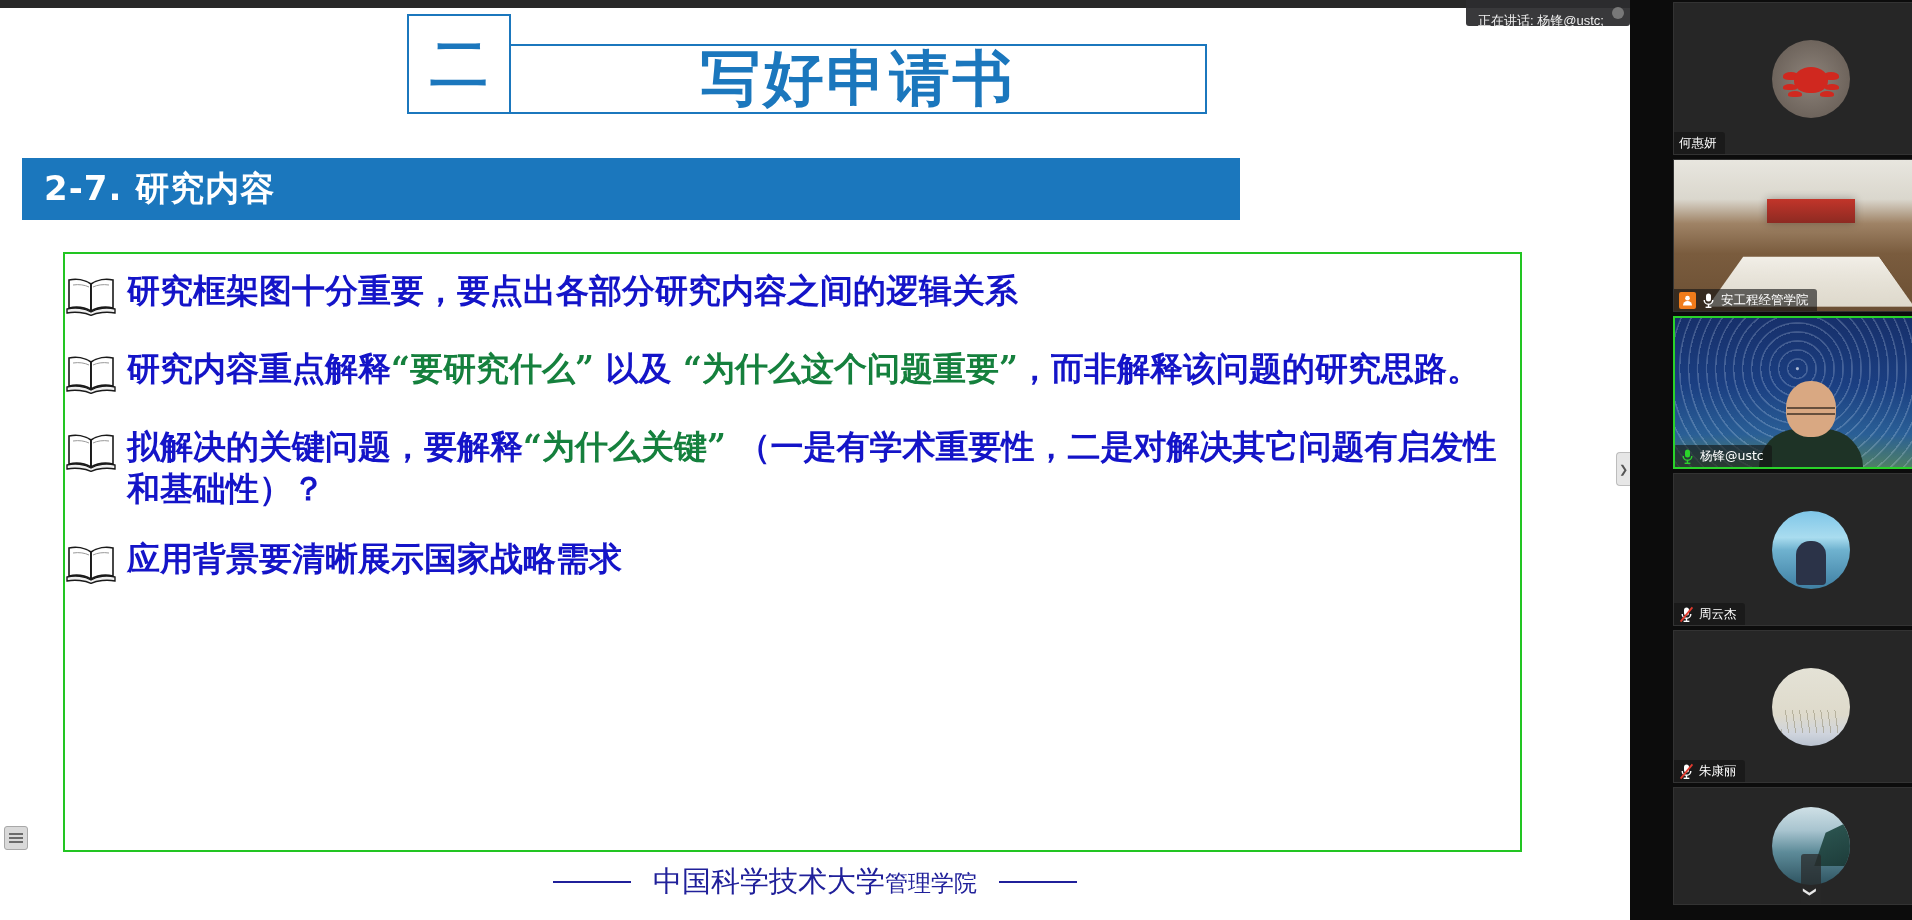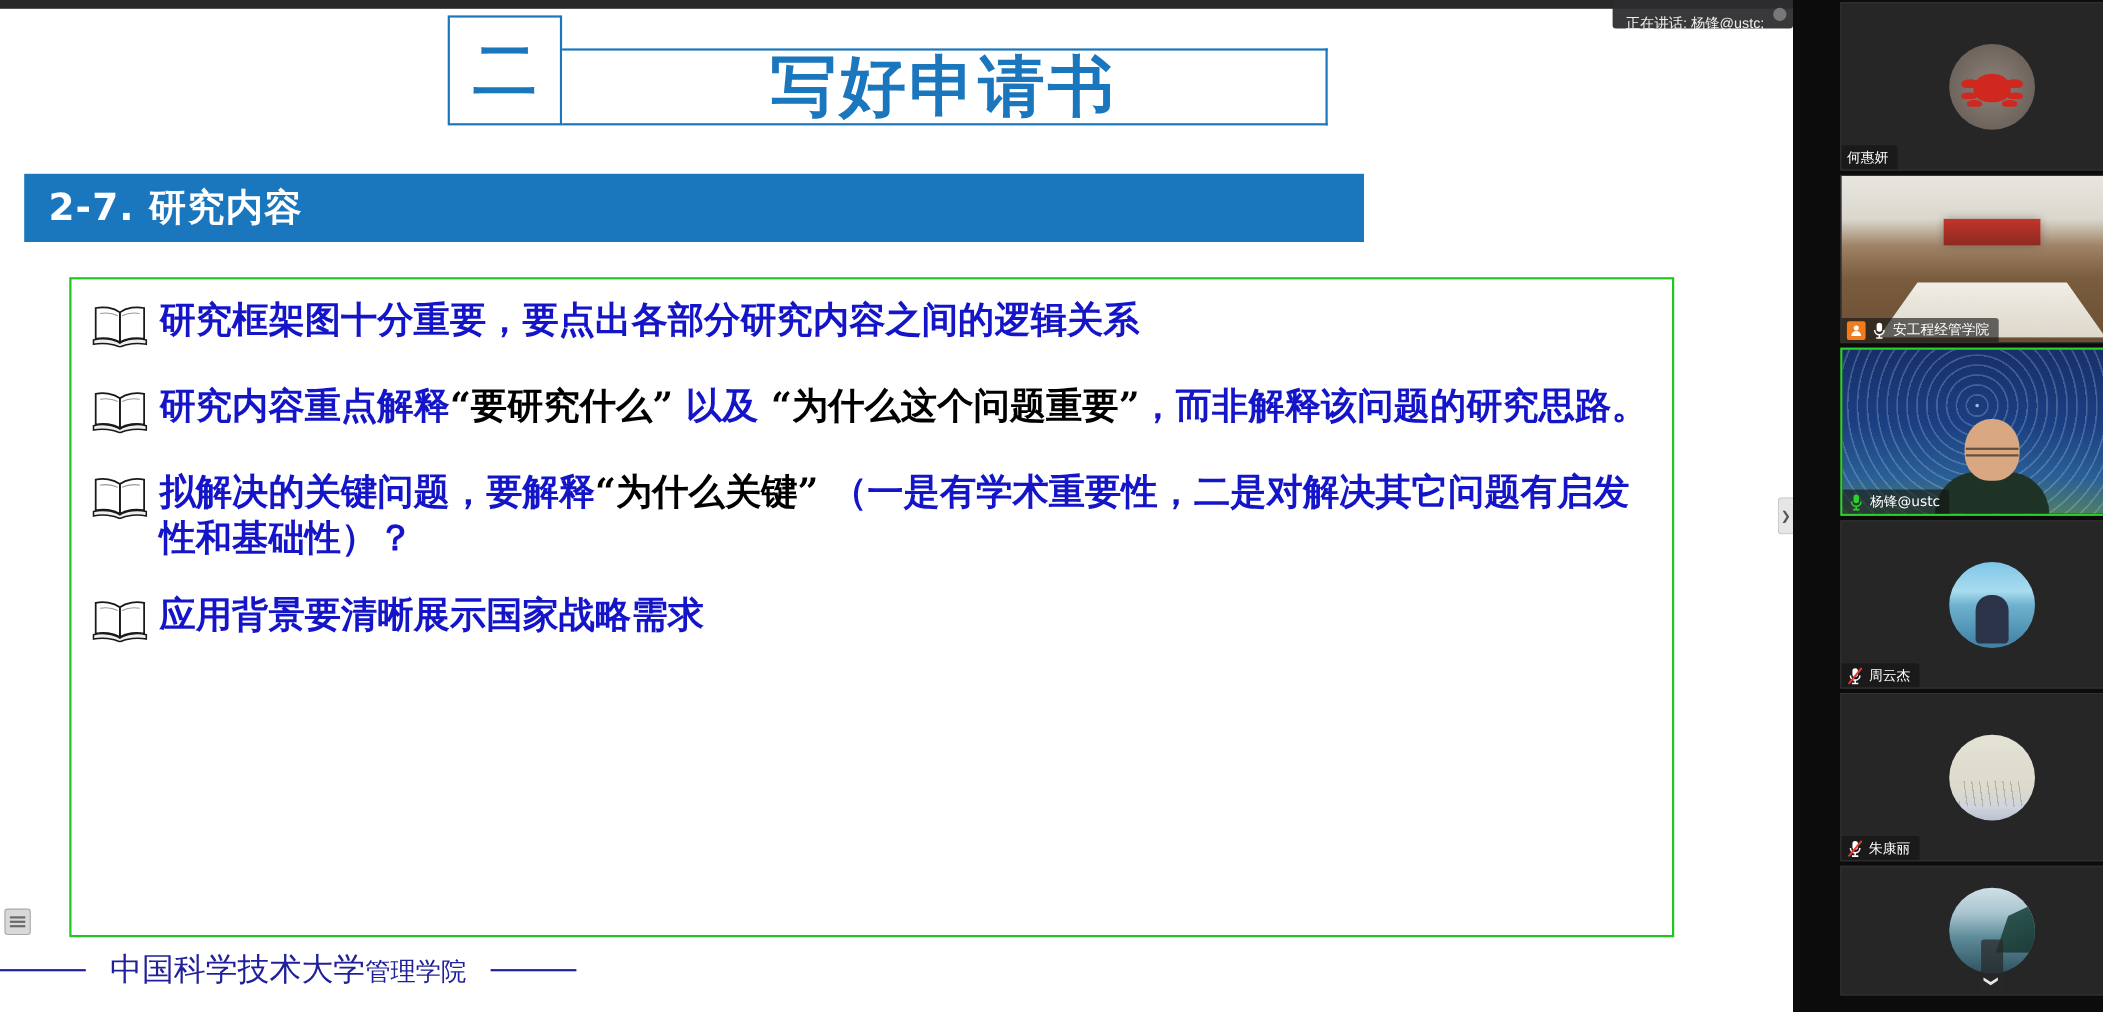--- a/index.html
+++ b/index.html
@@ -56,44 +56,44 @@
     margin-left: 22px; letter-spacing: 1px;
     font-family: "DejaVu Sans", sans-serif;
   }
 
   
   .content-box {
     position: absolute; left: 63px; top: 244px;
     width: 1459px; height: 600px;
     border: 2px solid #22c522;
     background: #ffffff;
-    padding: 16px 18px 0 18px;
+    padding: 16px 18px 0 0;
   }
   .bullet {
     display: flex; align-items: flex-start;
     margin-bottom: 28px;
   }
   .bullet-icon {
     flex: 0 0 auto; width: 52px; height: 44px;
     margin-top: 6px; margin-right: 10px;
   }
   .bullet-text {
     font-family: "DejaVu Serif", serif;
     font-weight: bold;
     font-size: 33px;
     line-height: 1.28;
     color: #1414c8;
     letter-spacing: 0px;
   }
-  .bullet-text .hl { color: #000000; }
+  .bullet-text .hl { color: #15803d; }
 
   
   .footer {
     position: absolute; left: 0; bottom: 18px; width: 1630px;
-    display: flex; align-items: center; 
+    display: flex; align-items: center; justify-content: center;
   }
   .footer-rule { width: 78px; height: 2px; background: #20209a; }
   .footer-text {
     color: #20209a; font-family: "DejaVu Serif", serif;
     font-size: 29px; padding: 0 22px; white-space: nowrap;
   }
   .footer-text .small { font-size: 23px; }
 
   
   .panel-handle {

